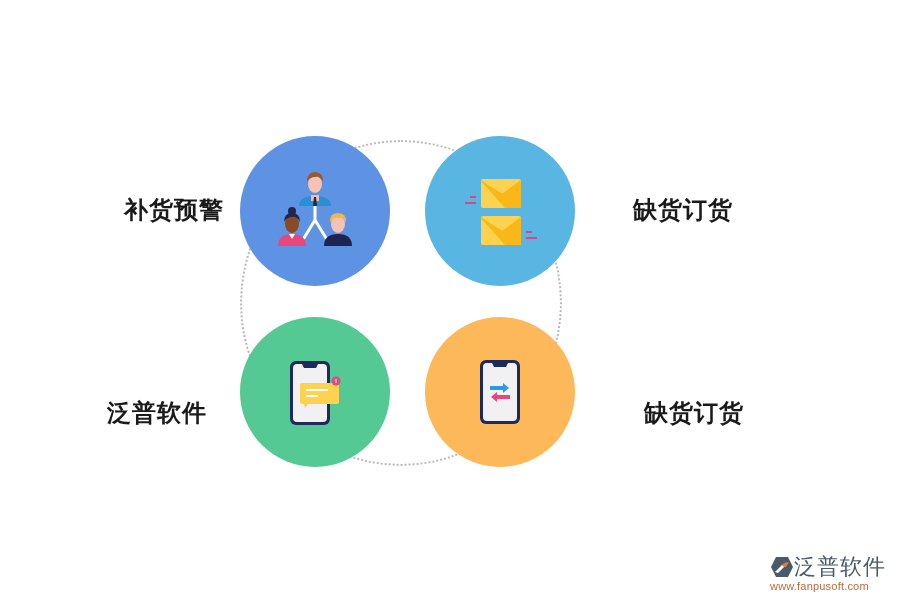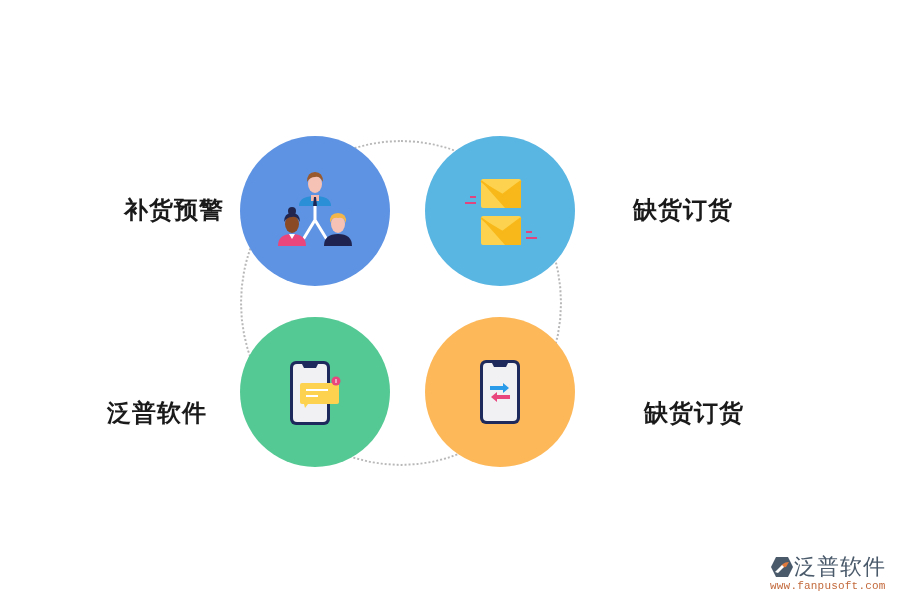--- a/index.html
+++ b/index.html
@@ -4,21 +4,21 @@
 <style>
   html,body{margin:0;padding:0;background:#ffffff;}
   body{width:900px;height:600px;position:relative;overflow:hidden;font-family:"DejaVu Sans","Liberation Sans",sans-serif;}
   .ring{position:absolute;left:240px;top:140px;width:322px;height:326px;border-radius:50%;border:2px dotted #b8b8b8;box-sizing:border-box;}
   .circle{position:absolute;width:150px;height:150px;border-radius:50%;}
   .circle svg{position:absolute;left:0;top:0;}
   .label{position:absolute;font-size:24px;font-weight:bold;color:#1a1a1a;letter-spacing:1px;white-space:nowrap;}
   .logo{position:absolute;left:770px;top:552px;width:125px;}
   .logo-top{display:flex;align-items:center;}
   .logo-name{font-size:22px;color:#4a5a6b;letter-spacing:1px;margin-left:0;}
-  .logo-url{font-family:Liberation Mono, monospace;font-size:11px;color:#c2683a;margin-top:-2px;letter-spacing:0.2px;}
+  .logo-url{font-family:Liberation Sans, sans-serif;font-size:11px;color:#c2683a;margin-top:-2px;letter-spacing:0.2px;}
 </style>
 </head>
 <body>
 
 <div class="ring"></div>
 
 <div class="circle" style="left:240px;top:136px;background:#5e93e3;">
   <svg width="150" height="150" viewBox="0 0 150 150">
 
     <path d="M75 70 L75 84 M75 84 L64 102 M75 84 L86 102" stroke="#ffffff" stroke-width="3" fill="none" stroke-linecap="round"></path>

